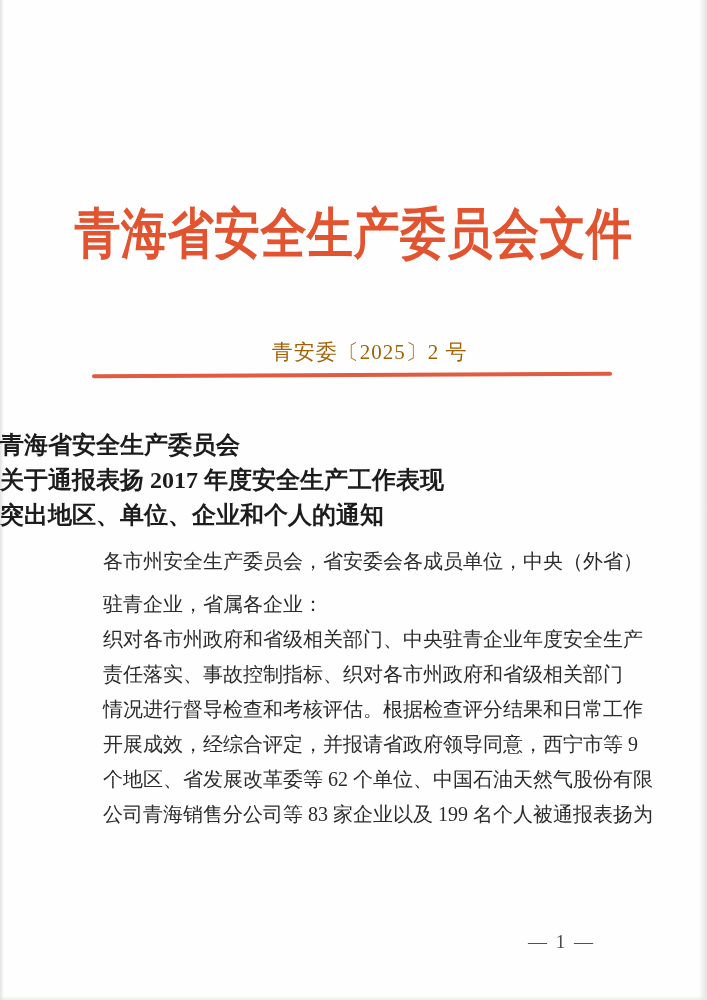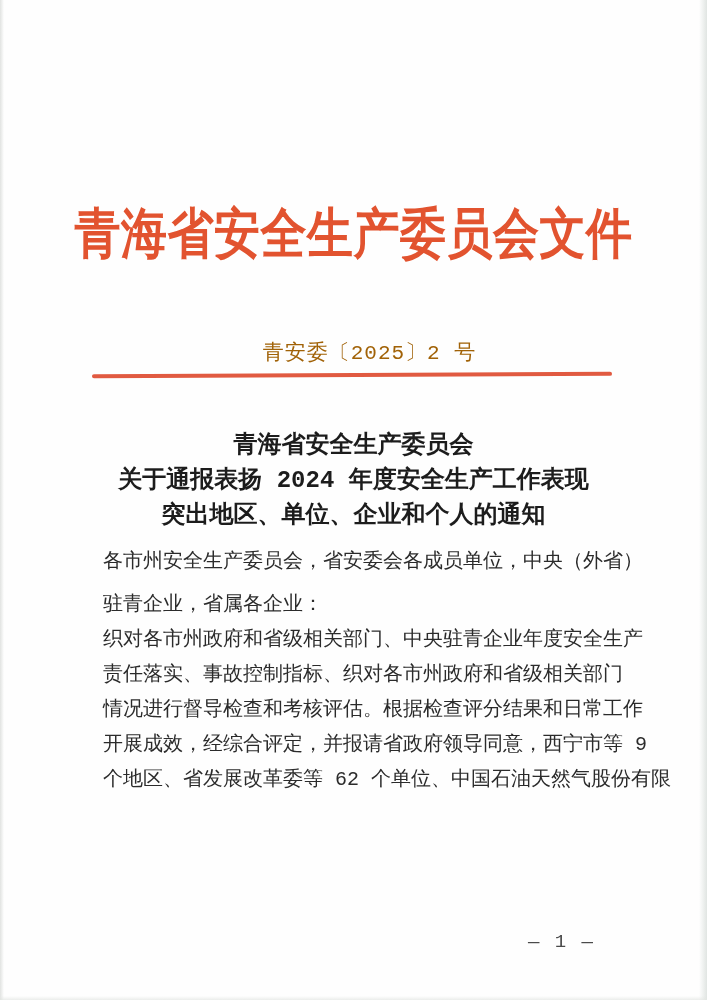--- a/index.html
+++ b/index.html
@@ -7,21 +7,21 @@
     padding: 0;
     background: #f4f5f4;
   }
   .scan-page {
     position: relative;
     width: 707px;
     height: 1000px;
     margin: 0 auto;
     background: #fefefe;
     overflow: hidden;
-    font-family: Liberation Mono, monospace;
+    font-family: Liberation Serif, serif;
   }
   
   .edge-left {
     position: absolute;
     left: 0; top: 0;
     width: 4px; height: 100%;
     background: linear-gradient(to right, #c9cdc9, rgba(255,255,255,0));
     opacity: 0.55;
   }
   .edge-right {
@@ -70,21 +70,21 @@
     height: 4px;
     background: #e15a41;
     border-radius: 2px;
     transform: rotate(-0.25deg);
   }
   .doc-title {
     position: absolute;
     top: 428px;
     left: 0;
     width: 100%;
-    text-align: center;
+    text-align: left;
     font-size: 24px;
     font-weight: bold;
     line-height: 35px;
     color: #1c1c1c;
   }
   .doc-title .title-line {
     white-space: nowrap;
   }
   .doc-body {
     position: absolute;
@@ -127,29 +127,30 @@
   <div class="edge-bottom"></div>
 
   <div class="red-header">青海省安全生产委员会文件</div>
 
   <div class="doc-number">青安委〔2025〕2 号</div>
 
   <div class="red-rule"></div>
 
   <div class="doc-title">
     <div class="title-line">青海省安全生产委员会</div>
-    <div class="title-line">关于通报表扬 2024 年度安全生产工作表现</div>
+    <div class="title-line">关于通报表扬 2017 年度安全生产工作表现</div>
     <div class="title-line">突出地区、单位、企业和个人的通知</div>
   </div>
 
   <div class="doc-body">
     <div class="body-line">各市州安全生产委员会，省安委会各成员单位，中央（外省）</div>
     <div class="body-line short">驻青企业，省属各企业：</div>
     <div class="body-line">织对各市州政府和省级相关部门、中央驻青企业年度安全生产</div>
     <div class="body-line">责任落实、事故控制指标、织对各市州政府和省级相关部门</div>
     <div class="body-line">情况进行督导检查和考核评估。根据检查评分结果和日常工作</div>
     <div class="body-line">开展成效，经综合评定，并报请省政府领导同意，西宁市等 9</div>
     <div class="body-line">个地区、省发展改革委等 62 个单位、中国石油天然气股份有限</div>
+    <div class="body-line">公司青海销售分公司等 83 家企业以及 199 名个人被通报表扬为</div>
   </div>
 
   <div class="page-number">— 1 —</div>
 
 </div>
 
 </body></html>

